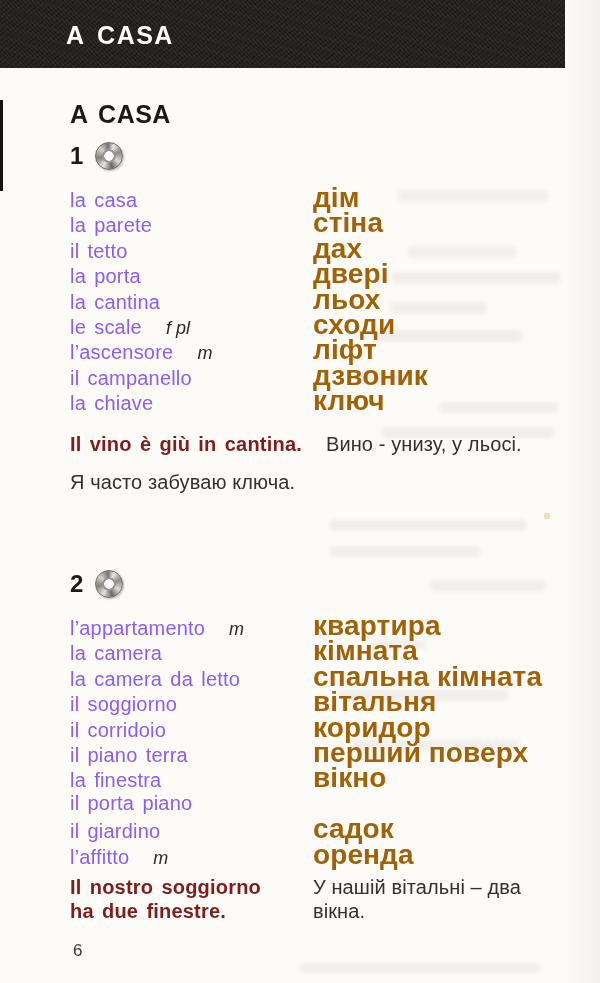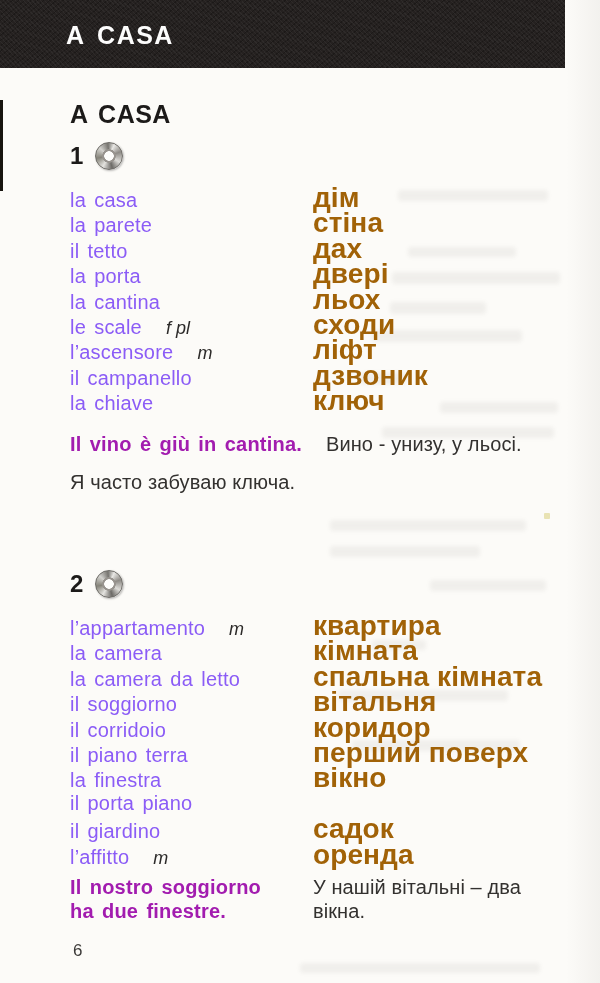--- a/index.html
+++ b/index.html
@@ -76,21 +76,21 @@
   .cell-it { flex:0 0 243px; white-space:nowrap; }
   .it { font-size:20px; font-weight:normal; color:#8b5cf6; letter-spacing:.2px; word-spacing:2.5px; }
   .note { font-size:18px; font-style:italic; font-weight:normal; color:#2c2a29; }
   .note:not(:empty) { margin-left:24px; }
   .uk { font-size:28px; font-weight:bold; color:#a16207; letter-spacing:.1px; }
 
   .sentences { margin-top:18px; }
   .s2 .sentences { margin-top:8px; }
   .sent-row { display:flex; align-items:baseline; margin-bottom:14px; line-height:24.5px; }
   .sent-it { flex:0 0 auto; min-width:243px; padding-right:24px;
-             font-size:20px; font-weight:bold; color:#a21caf; letter-spacing:.2px; word-spacing:2.5px;
+             font-size:20px; font-weight:bold; color:#7f1d1d; letter-spacing:.2px; word-spacing:2.5px;
              white-space:nowrap; }
   .s2 .sent-it { flex:0 0 243px; min-width:0; white-space:normal; }
   .sent-uk { font-size:20px; color:#33312f; letter-spacing:.1px; }
 
   .page-number { position:absolute; left:73px; top:941px; font-size:17px; color:#3c3a38; }
 </style>
 </head>
 <body>
 
 <div class="page">

